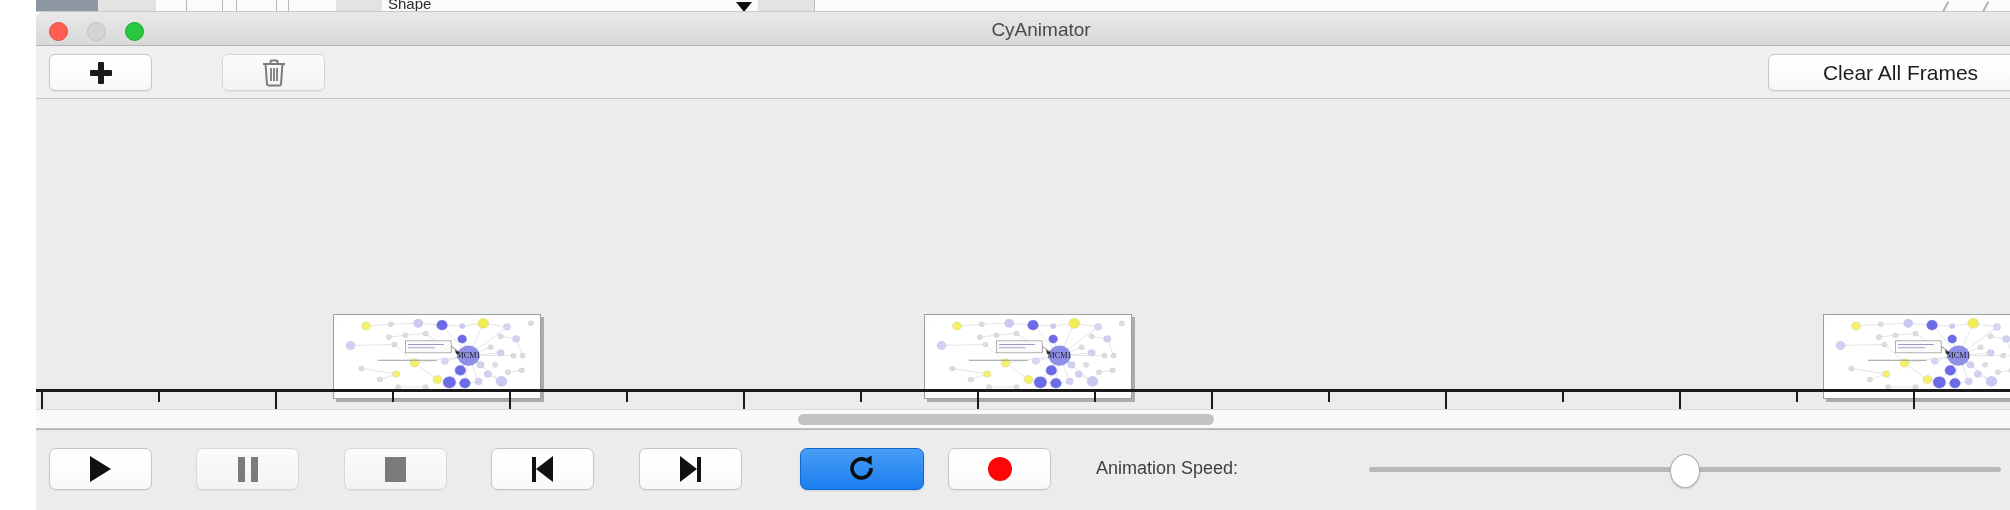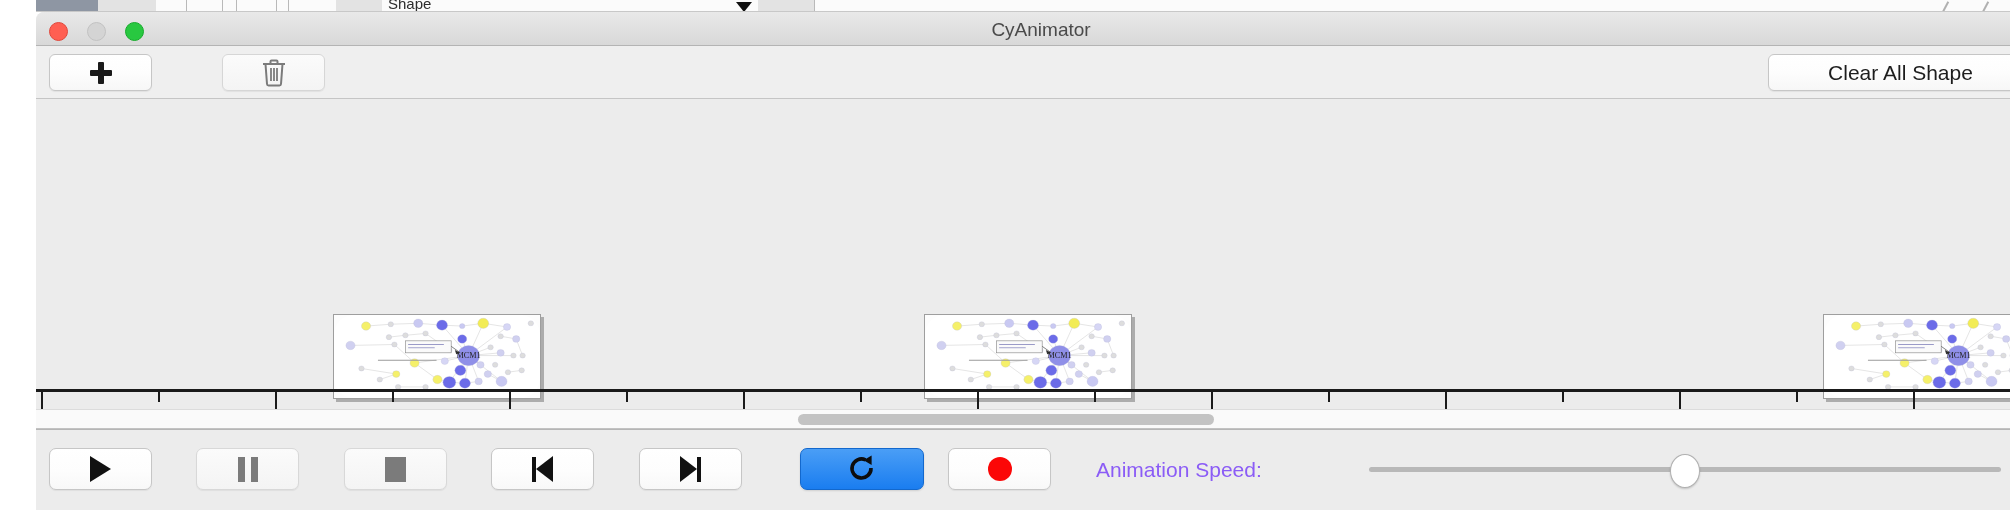--- a/index.html
+++ b/index.html
@@ -308,22 +308,22 @@
     border-left: 17px solid #111;
     border-top: 13px solid transparent;
     border-bottom: 13px solid transparent;
   }
   .g-record { width: 24px; height: 24px; border-radius: 50%; background: #fb0707; }
 
   .speed-label {
     position: absolute;
     left: 1060px;
     top: 28px;
-    font-size: 21px;
-    color: #8b5cf6;
+    font-size: 18px;
+    color: #404040;
     white-space: nowrap;
   }
 
   .slider {
     position: absolute;
     left: 1333px;
     top: 37px;
     width: 632px;
     height: 5px;
     border-radius: 3px;
@@ -380,21 +380,21 @@
       </div>
       <div class="btn flat btn-delete">
         <svg width="26" height="30" viewBox="0 0 26 30">
           <path d="M2 6 H24" stroke="#7b7b7b" stroke-width="2" fill="none"></path>
           <path d="M9.5 6 V3.5 Q9.5 2.5 10.5 2.5 H15.5 Q16.5 2.5 16.5 3.5 V6" stroke="#7b7b7b" stroke-width="2" fill="none"></path>
           <path d="M4.5 6 L6 26 Q6.1 27.5 7.6 27.5 H18.4 Q19.9 27.5 20 26 L21.5 6" stroke="#7b7b7b" stroke-width="2" fill="none"></path>
           <path d="M10 10 V23 M13 10 V23 M16 10 V23" stroke="#7b7b7b" stroke-width="1.8" fill="none"></path>
         </svg>
       </div>
       <div class="btn btn-clear">
-        <span>Clear All Shape</span>
+        <span>Clear All Frames</span>
       </div>
     </div>
 
     <div class="timeline">
 
       <div id="frames-layer">
           <div class="frame" style="left: 297px; top: 215px; width: 208px; height: 85px;">
             <div class="frame-canvas">
               <svg viewBox="0 0 225 90" preserveAspectRatio="none">
                 <line x1="35" y1="12" x2="62" y2="10" stroke="#cfcfcf" stroke-width="0.6"></line>

